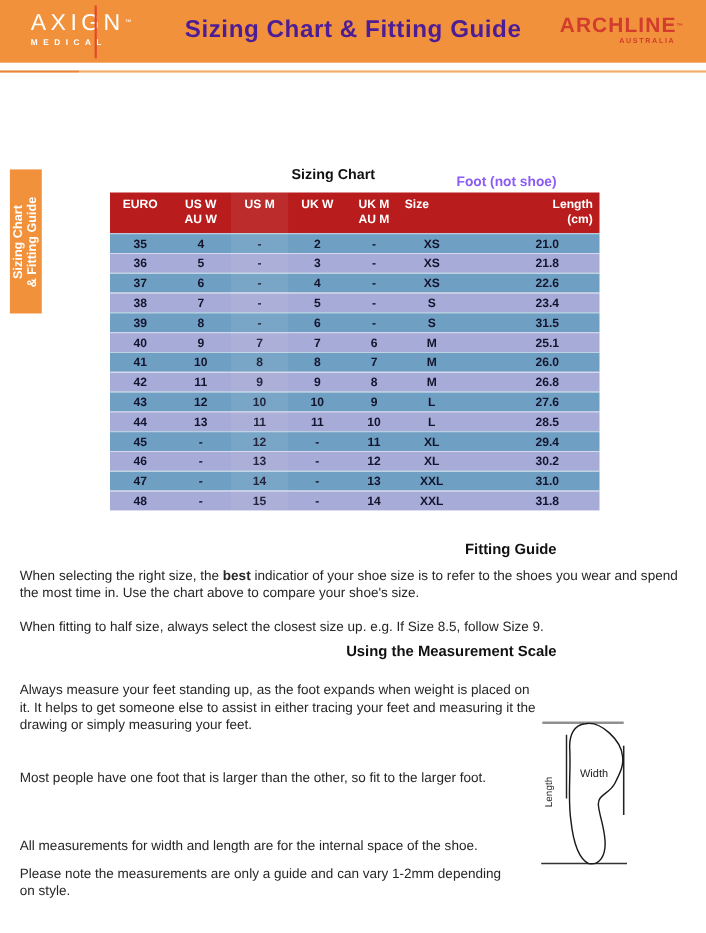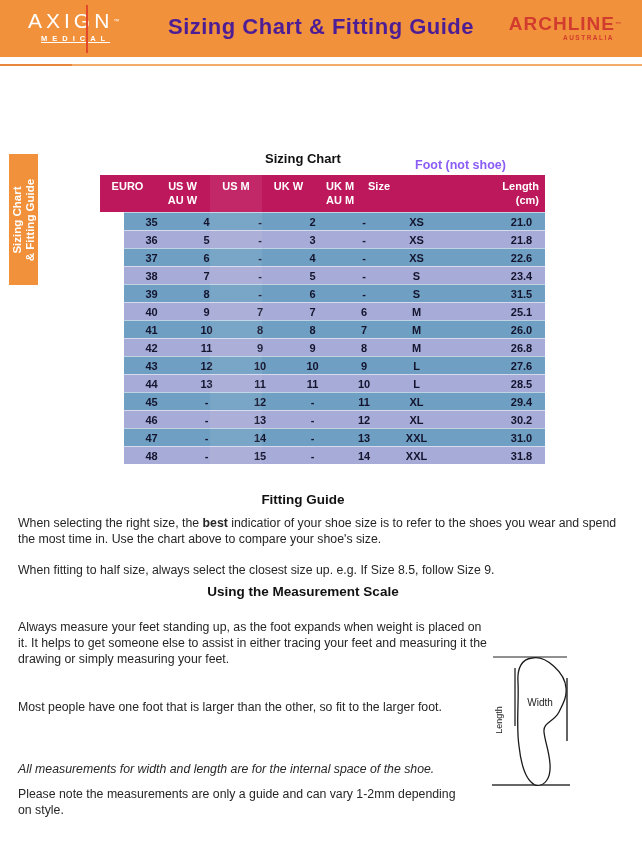--- a/index.html
+++ b/index.html
@@ -5,21 +5,21 @@
   html,body{margin:0;padding:0;background:#ffffff;}
   .page{
     position:relative;width:642px;height:848px;overflow:hidden;
     background:#ffffff;font-family:"Liberation Sans",sans-serif;color:#262626;
   }
   
   .banner{position:absolute;left:0;top:0;width:642px;height:57px;background:#F2913C;}
   .axign{position:absolute;left:28px;top:8px;width:110px;height:44px;color:#fff;}
   .axign .word{font-size:21px;letter-spacing:4px;font-weight:400;line-height:26px;}
   .axign .tm{font-size:6px;vertical-align:top;letter-spacing:0;}
-  .axign .sub{font-size:7.5px;letter-spacing:5px;font-weight:700;margin-left:13px;line-height:9px;text-decoration:underline;}
+  .axign .sub{font-size:7.5px;letter-spacing:5px;font-weight:700;line-height:9px;}
   .axign .redline{position:absolute;left:58px;top:-3px;width:2px;height:48px;background:#E2492C;}
   .banner-title{
     position:absolute;left:321px;top:14px;transform:translateX(-50%);
     white-space:nowrap;color:#4c1d95;font-size:22px;font-weight:700;letter-spacing:.5px;
   }
   .archline{position:absolute;right:20px;top:14px;text-align:right;color:#D13C2E;}
   .archline .word{font-size:19px;font-weight:700;letter-spacing:1px;line-height:20px;}
   .archline .tm{font-size:6px;vertical-align:top;}
   .archline .sub{font-size:6.5px;font-weight:700;letter-spacing:1.5px;margin-right:8px;line-height:8px;}
   .rule{
@@ -32,36 +32,36 @@
     position:absolute;left:50%;top:50%;transform:translate(-50%,-50%) rotate(-90deg);
     white-space:nowrap;color:#fff;font-weight:700;font-size:11.5px;line-height:13px;text-align:center;
   }
   .side-tab .rot span{display:block;}
   
   .chart-title{position:absolute;left:100px;top:151px;width:406px;text-align:center;
     font-size:13px;font-weight:700;color:#111;}
   .foot-note{position:absolute;left:415px;top:158px;width:130px;
     font-size:12.5px;font-weight:700;color:#8b5cf6;}
   .table{position:absolute;left:100px;top:175px;width:445px;}
-  .thead{display:flex;background:#be185d;height:37px;box-sizing:border-box;padding-top:4px;}
+  .thead{display:flex;background:#b91c1c;height:37px;box-sizing:border-box;padding-top:4px;}
   .cell{box-sizing:border-box;text-align:center;flex:0 0 auto;}
   .col0{width:55px}.col1{width:55px}.col2{width:52px}.col3{width:53px}
   .col4{width:50px}.col5{width:55px}.col6{width:30px}.col7{width:95px}
   .hcell{color:#fff;font-size:11px;font-weight:700;line-height:14px;}
   .hcell.left{text-align:left;padding-left:3px;}
   .hcell.right{text-align:right;padding-right:6px;}
   .hcell span{display:block;}
   .trow{display:flex;height:18px;line-height:18px;font-size:11px;font-weight:700;color:#14142E;
-    border-top:1px solid rgba(255,255,255,.55);box-sizing:border-box;margin-left:24px;}
+    border-top:1px solid rgba(255,255,255,.55);box-sizing:border-box;}
   .trow.teal{background:#6F9FC2;}
   .trow.peri{background:#A6ABD7;}
   .col-shade{position:absolute;left:110px;top:0;width:52px;height:100%;
     background:rgba(255,255,255,.07);pointer-events:none;}
   
-  .h-center{position:absolute;left:100px;width:406px;text-align:center;
+  .h-center{position:absolute;left:100px;width:406px;text-align:right;
     font-size:13.5px;font-weight:700;color:#111;}
   .para{position:absolute;left:18px;font-size:12.3px;line-height:16.2px;color:#262626;}
   
   .diagram{position:absolute;left:486px;top:648px;width:100px;height:145px;}
 </style>
 </head>
 <body>
 
 <div class="page">
 
@@ -280,16 +280,16 @@
   <svg class="diagram" viewBox="0 0 100 145">
     <line x1="7" y1="9" x2="81" y2="9" stroke="#909090" stroke-width="2.2"></line>
     <line x1="6" y1="137" x2="84" y2="137" stroke="#333333" stroke-width="1.4"></line>
     <line x1="81" y1="30" x2="81" y2="93" stroke="#222222" stroke-width="1.4"></line>
     <path d="M46,10 C36,11 31,20 32,34 C33,55 30,78 33,98 C35,116 39,132 49,137 C59,139 65,130 64,116 C63,102 59,94 58,84 C57,74 68,74 73,64 C78,54 81,48 80,40 C79,25 60,7 46,10 Z" fill="#ffffff" stroke="#1a1a1a" stroke-width="1.3"></path>
     <line x1="29" y1="20" x2="29" y2="78" stroke="#222222" stroke-width="1.3"></line>
     <text x="54" y="58" text-anchor="middle" font-size="10" fill="#222222" font-family="Liberation Sans, sans-serif">Width</text>
     <text x="16" y="72" text-anchor="middle" font-size="9" fill="#222222" font-family="Liberation Sans, sans-serif" transform="rotate(-90 16 72)">Length</text>
   </svg>
 
-  <div class="para" style="top:761px;width:475px;font-style:italic;">All measurements for width and length are for the internal space of the shoe.</div>
+  <div class="para" style="top:761px;width:475px;">All measurements for width and length are for the internal space of the shoe.</div>
   <div class="para" style="top:786px;width:450px;">Please note the measurements are only a guide and can vary 1-2mm depending on style.</div>
 
 </div>
 
 </body></html>

